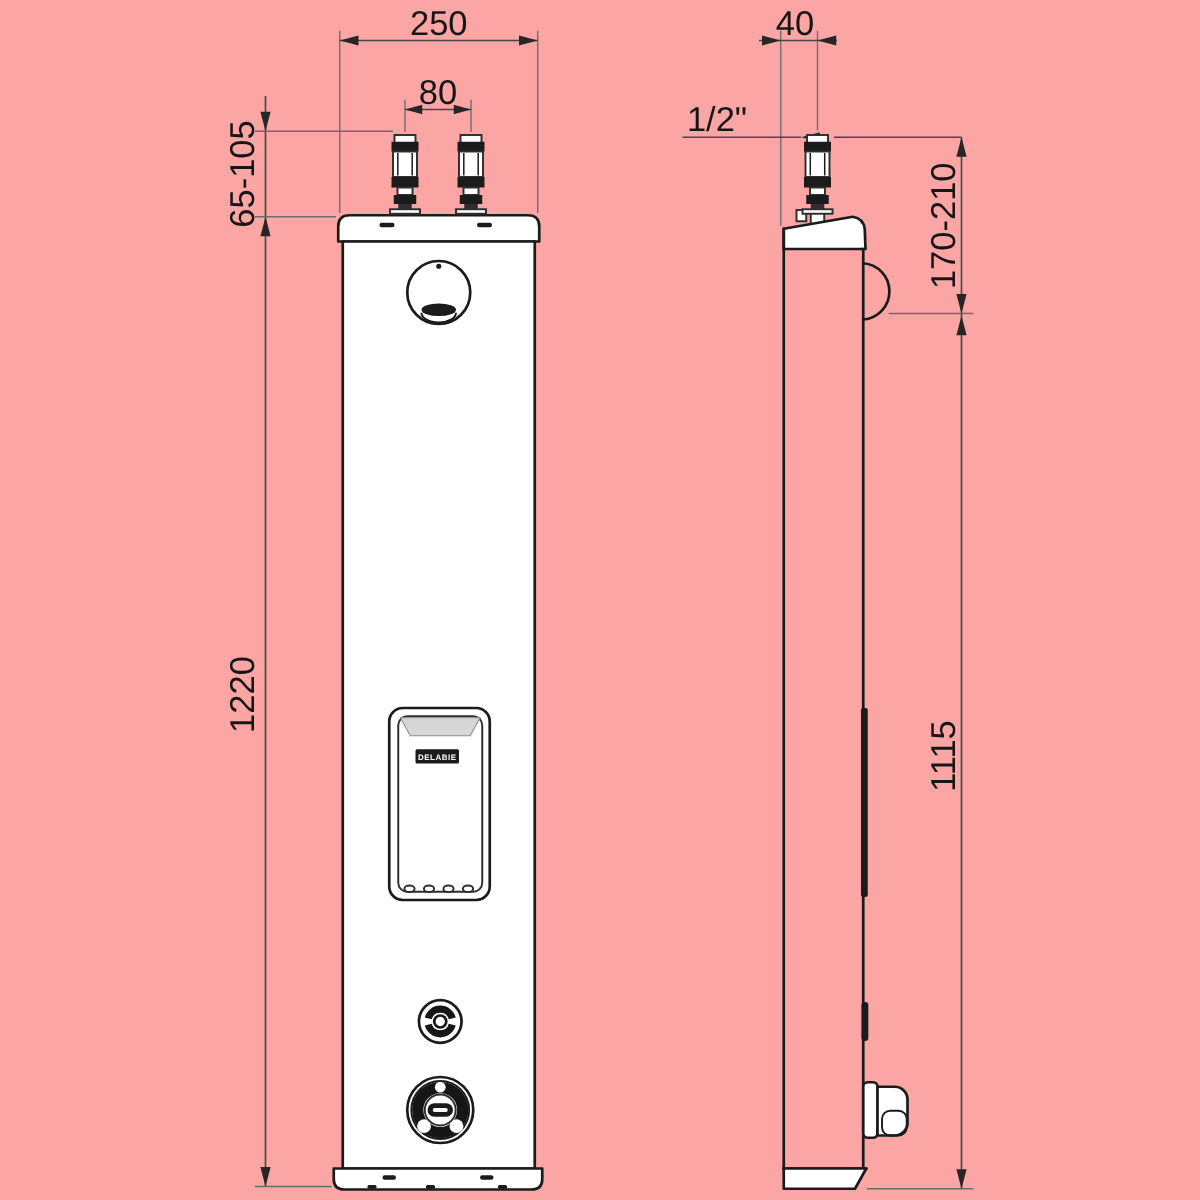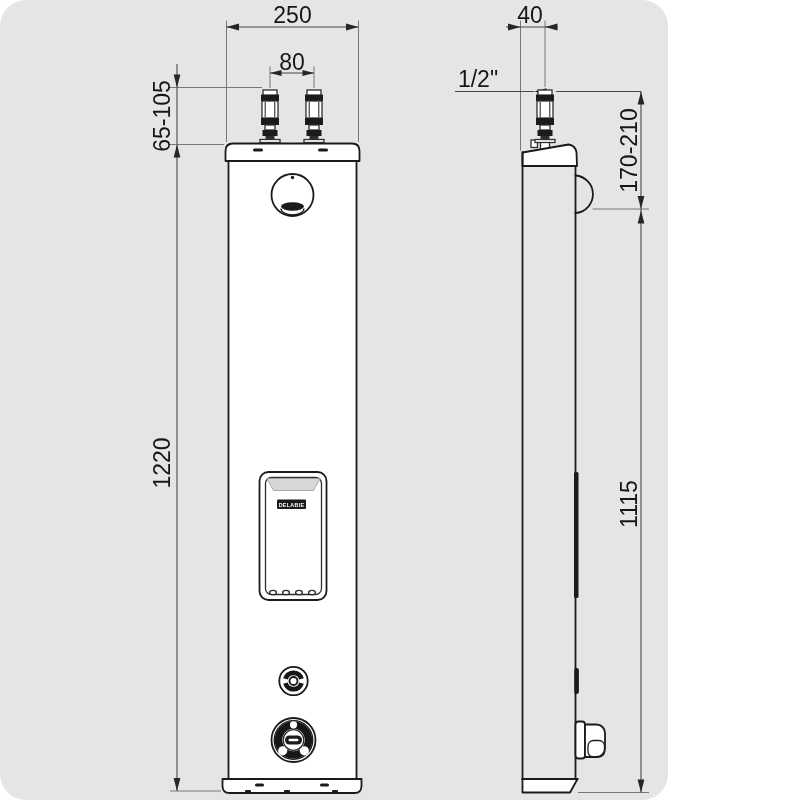--- a/index.html
+++ b/index.html
@@ -1,16 +1,16 @@
 <!DOCTYPE html>
 <html><head>
 <meta charset="utf-8">
 <style>
   html,body { margin:0; padding:0; background:#fff; }
-  .stage { position:relative; width:668px; height:800px; background:#e5e5e5; overflow:hidden;border-radius:26px; }
+  .stage { position:relative; width:800px; height:800px; background:#fca5a5; overflow:hidden; }
   svg { display:block; }
 
   .outline  { fill:#fff; stroke:#1b1b1b; stroke-width:1.8; stroke-linejoin:round; }
   .oline    { fill:none; stroke:#1b1b1b; stroke-width:1.8; stroke-linecap:square; }
   .detail   { fill:none; stroke:#1b1b1b; stroke-width:1.3; }
   .detail2  { fill:#fff; stroke:#2e2e2e; stroke-width:1.3; }
   .cline    { stroke:#1b1b1b; stroke-width:1; }
   .dark     { fill:#1b1b1b; stroke:none; }
   .mid      { fill:#2e2e2e; stroke:none; }
   .dim      { stroke:#474747; stroke-width:1.1; fill:none; }

